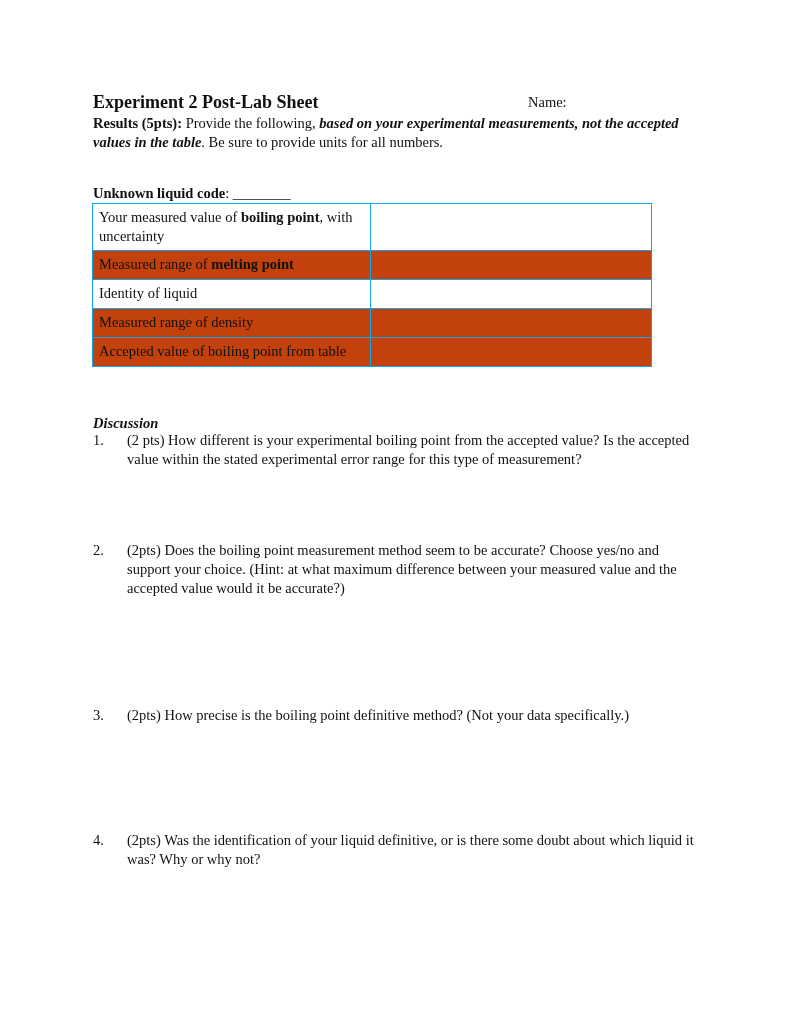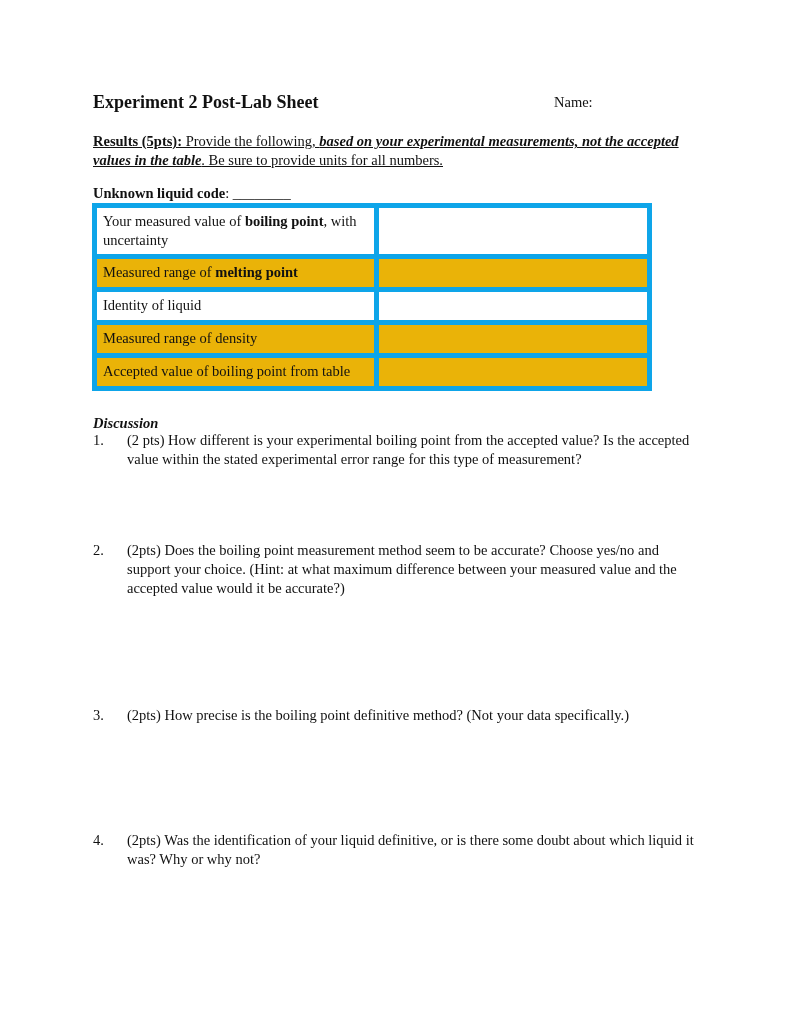--- a/index.html
+++ b/index.html
@@ -17,50 +17,49 @@
       font-size: 14.5px;
       line-height: 19px;
     }
     .abs { position: absolute; }
     .title {
       left: 93px; top: 93px;
       font-weight: bold;
       font-size: 18px;
     }
     .name-label {
-      left: 554px; top: 93px;
+      left: 528px; top: 93px;
     }
     .results {
-      left: 93px; top: 132px;
+      left: 93px; top: 114px;
       width: 600px;
       line-height: 19px;
-      text-decoration: underline;
     }
     .results b { font-weight: bold; }
     .results .bi { font-weight: bold; font-style: italic; }
     .unknown {
       left: 93px; top: 184px;
     }
     .unknown b { font-weight: bold; }
     table.results-table {
       position: absolute;
       left: 92px;
       top: 203px;
       width: 560px;
       border-collapse: collapse;
       font-size: 14.5px;
     }
     table.results-table td {
-      border: 5px solid #0ea5e9;
+      border: 1px solid #0ea5e9;
       padding: 4px 3px 4px 6px;
       vertical-align: top;
       line-height: 19px;
     }
     table.results-table td.label { width: 268px; }
-    table.results-table tr.shaded td { background: #eab308; }
+    table.results-table tr.shaded td { background: #c2410c; }
     table.results-table tr.r0 td { height: 38px; }
     table.results-table tr.rn td { height: 20px; }
     .discussion-heading {
       left: 93px; top: 414px;
       font-weight: bold;
       font-style: italic;
     }
     .q {
       left: 93px;
       width: 610px;

